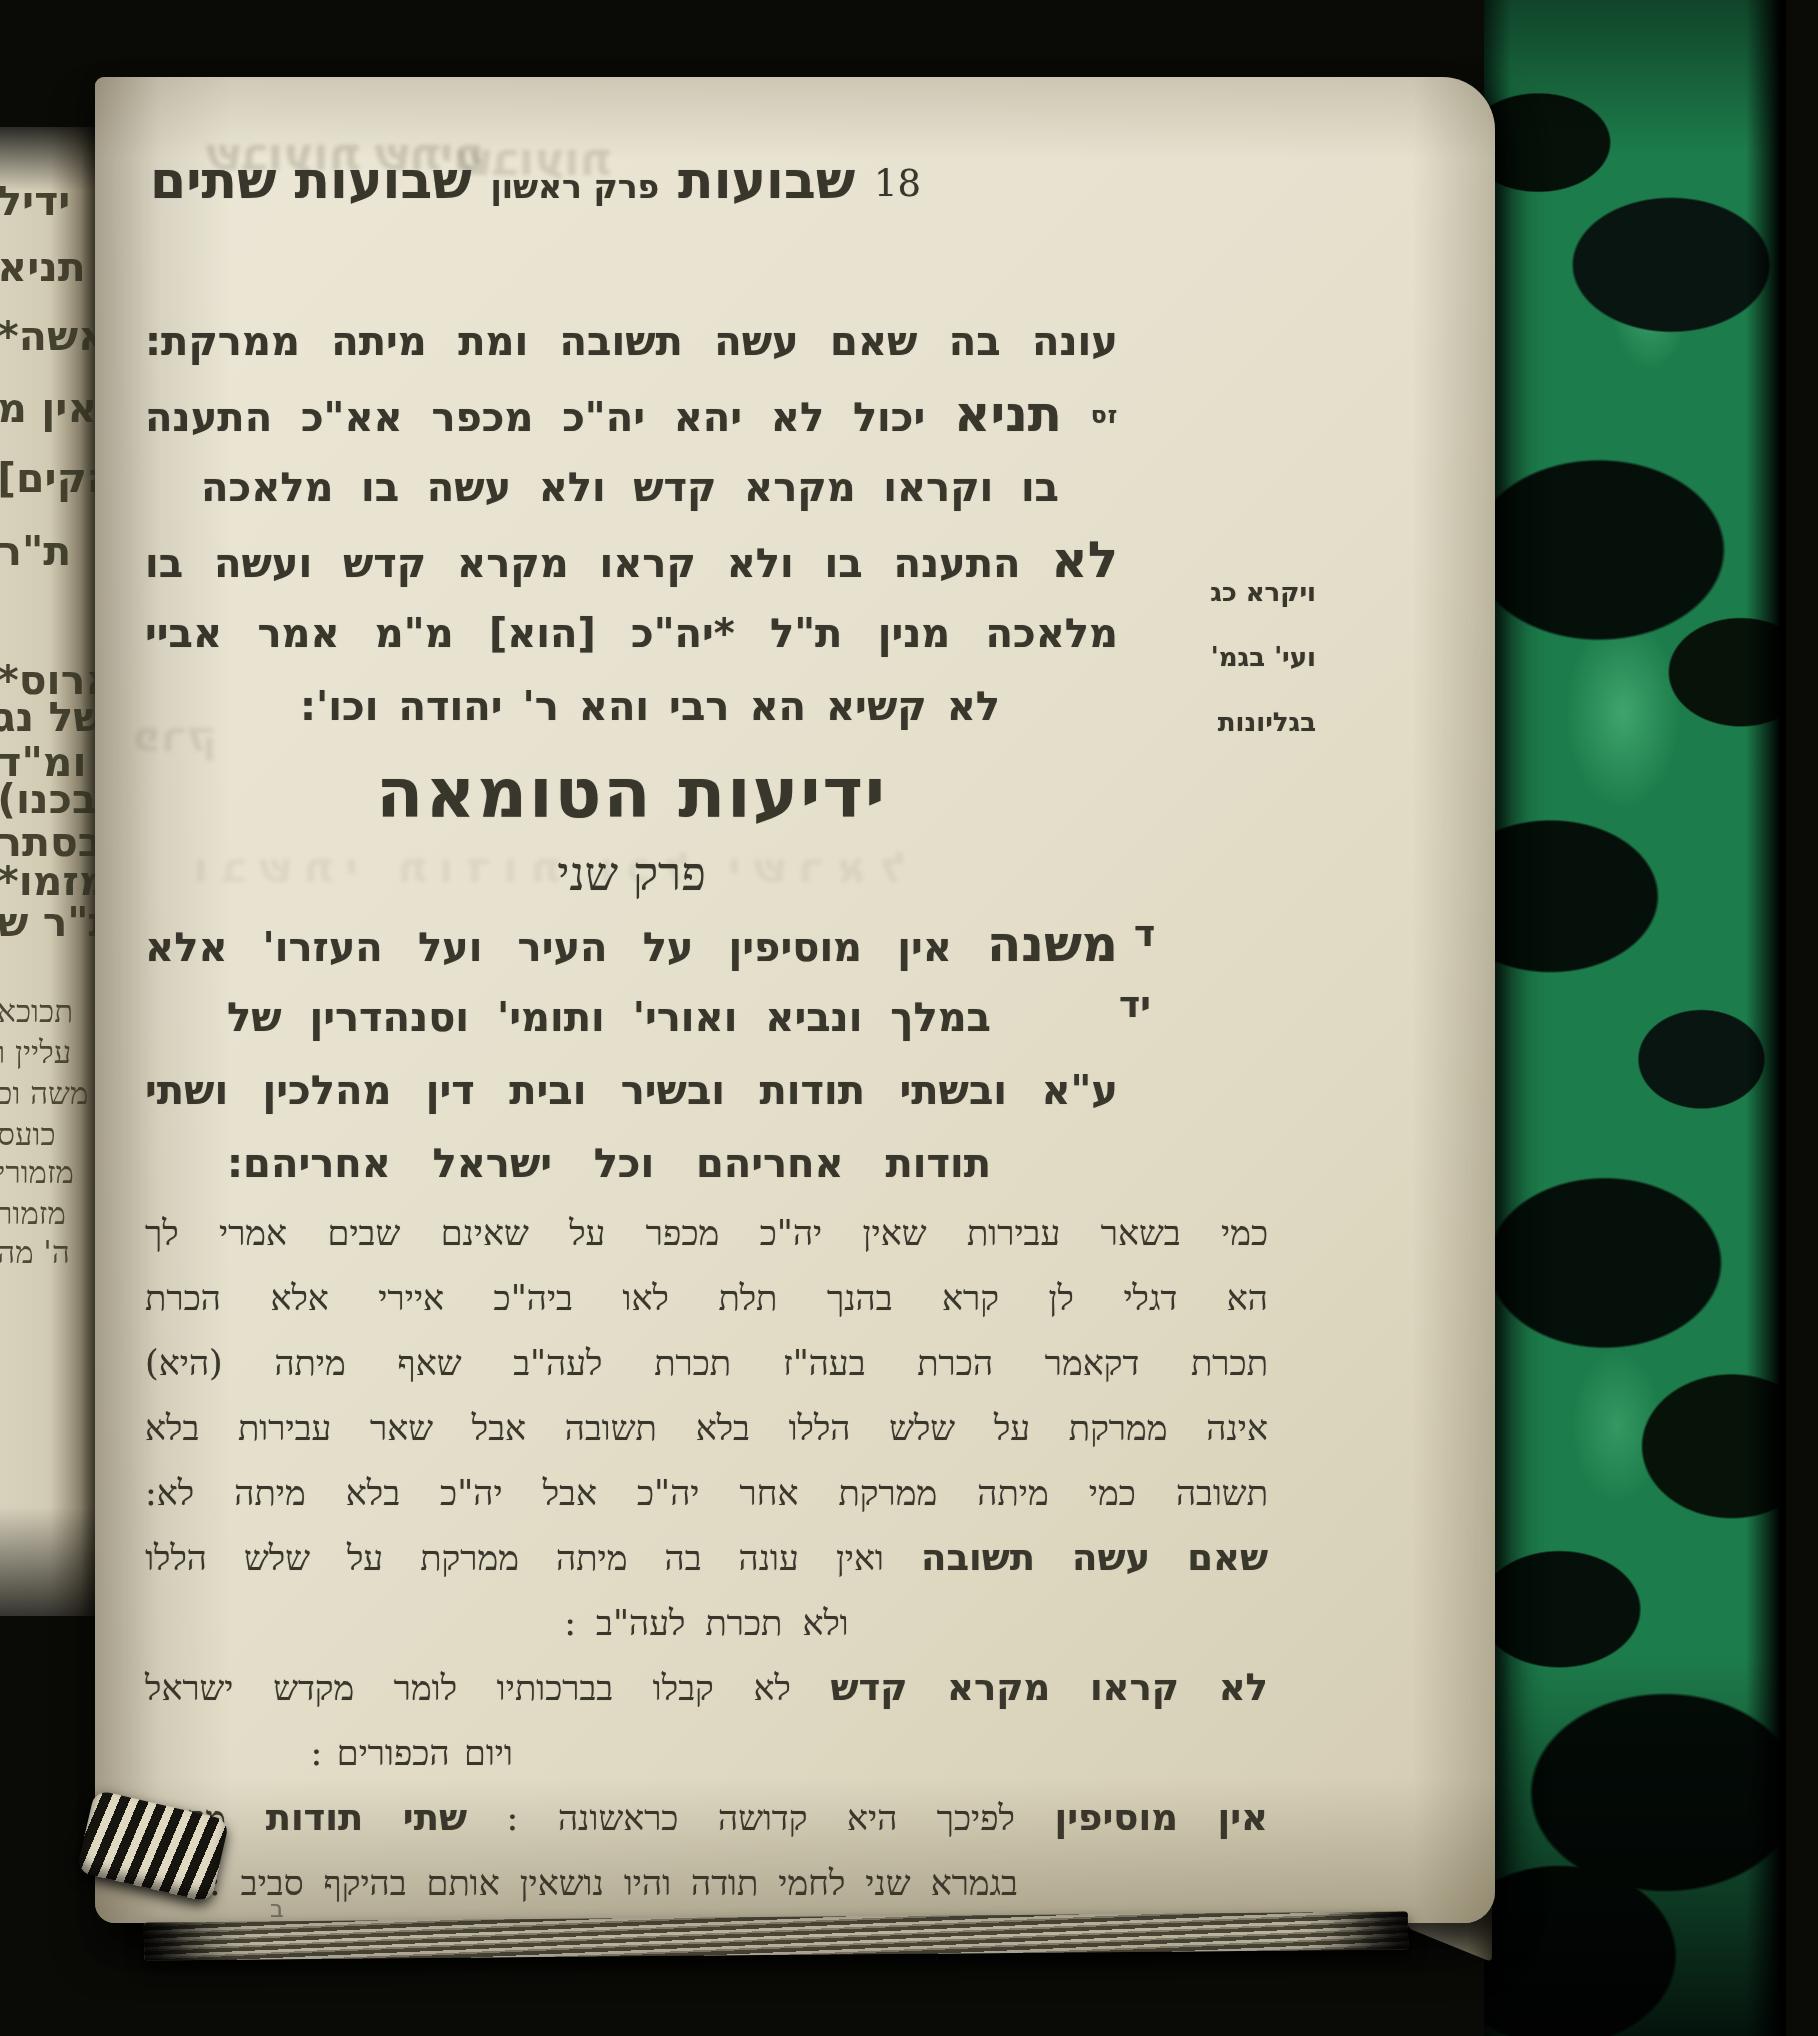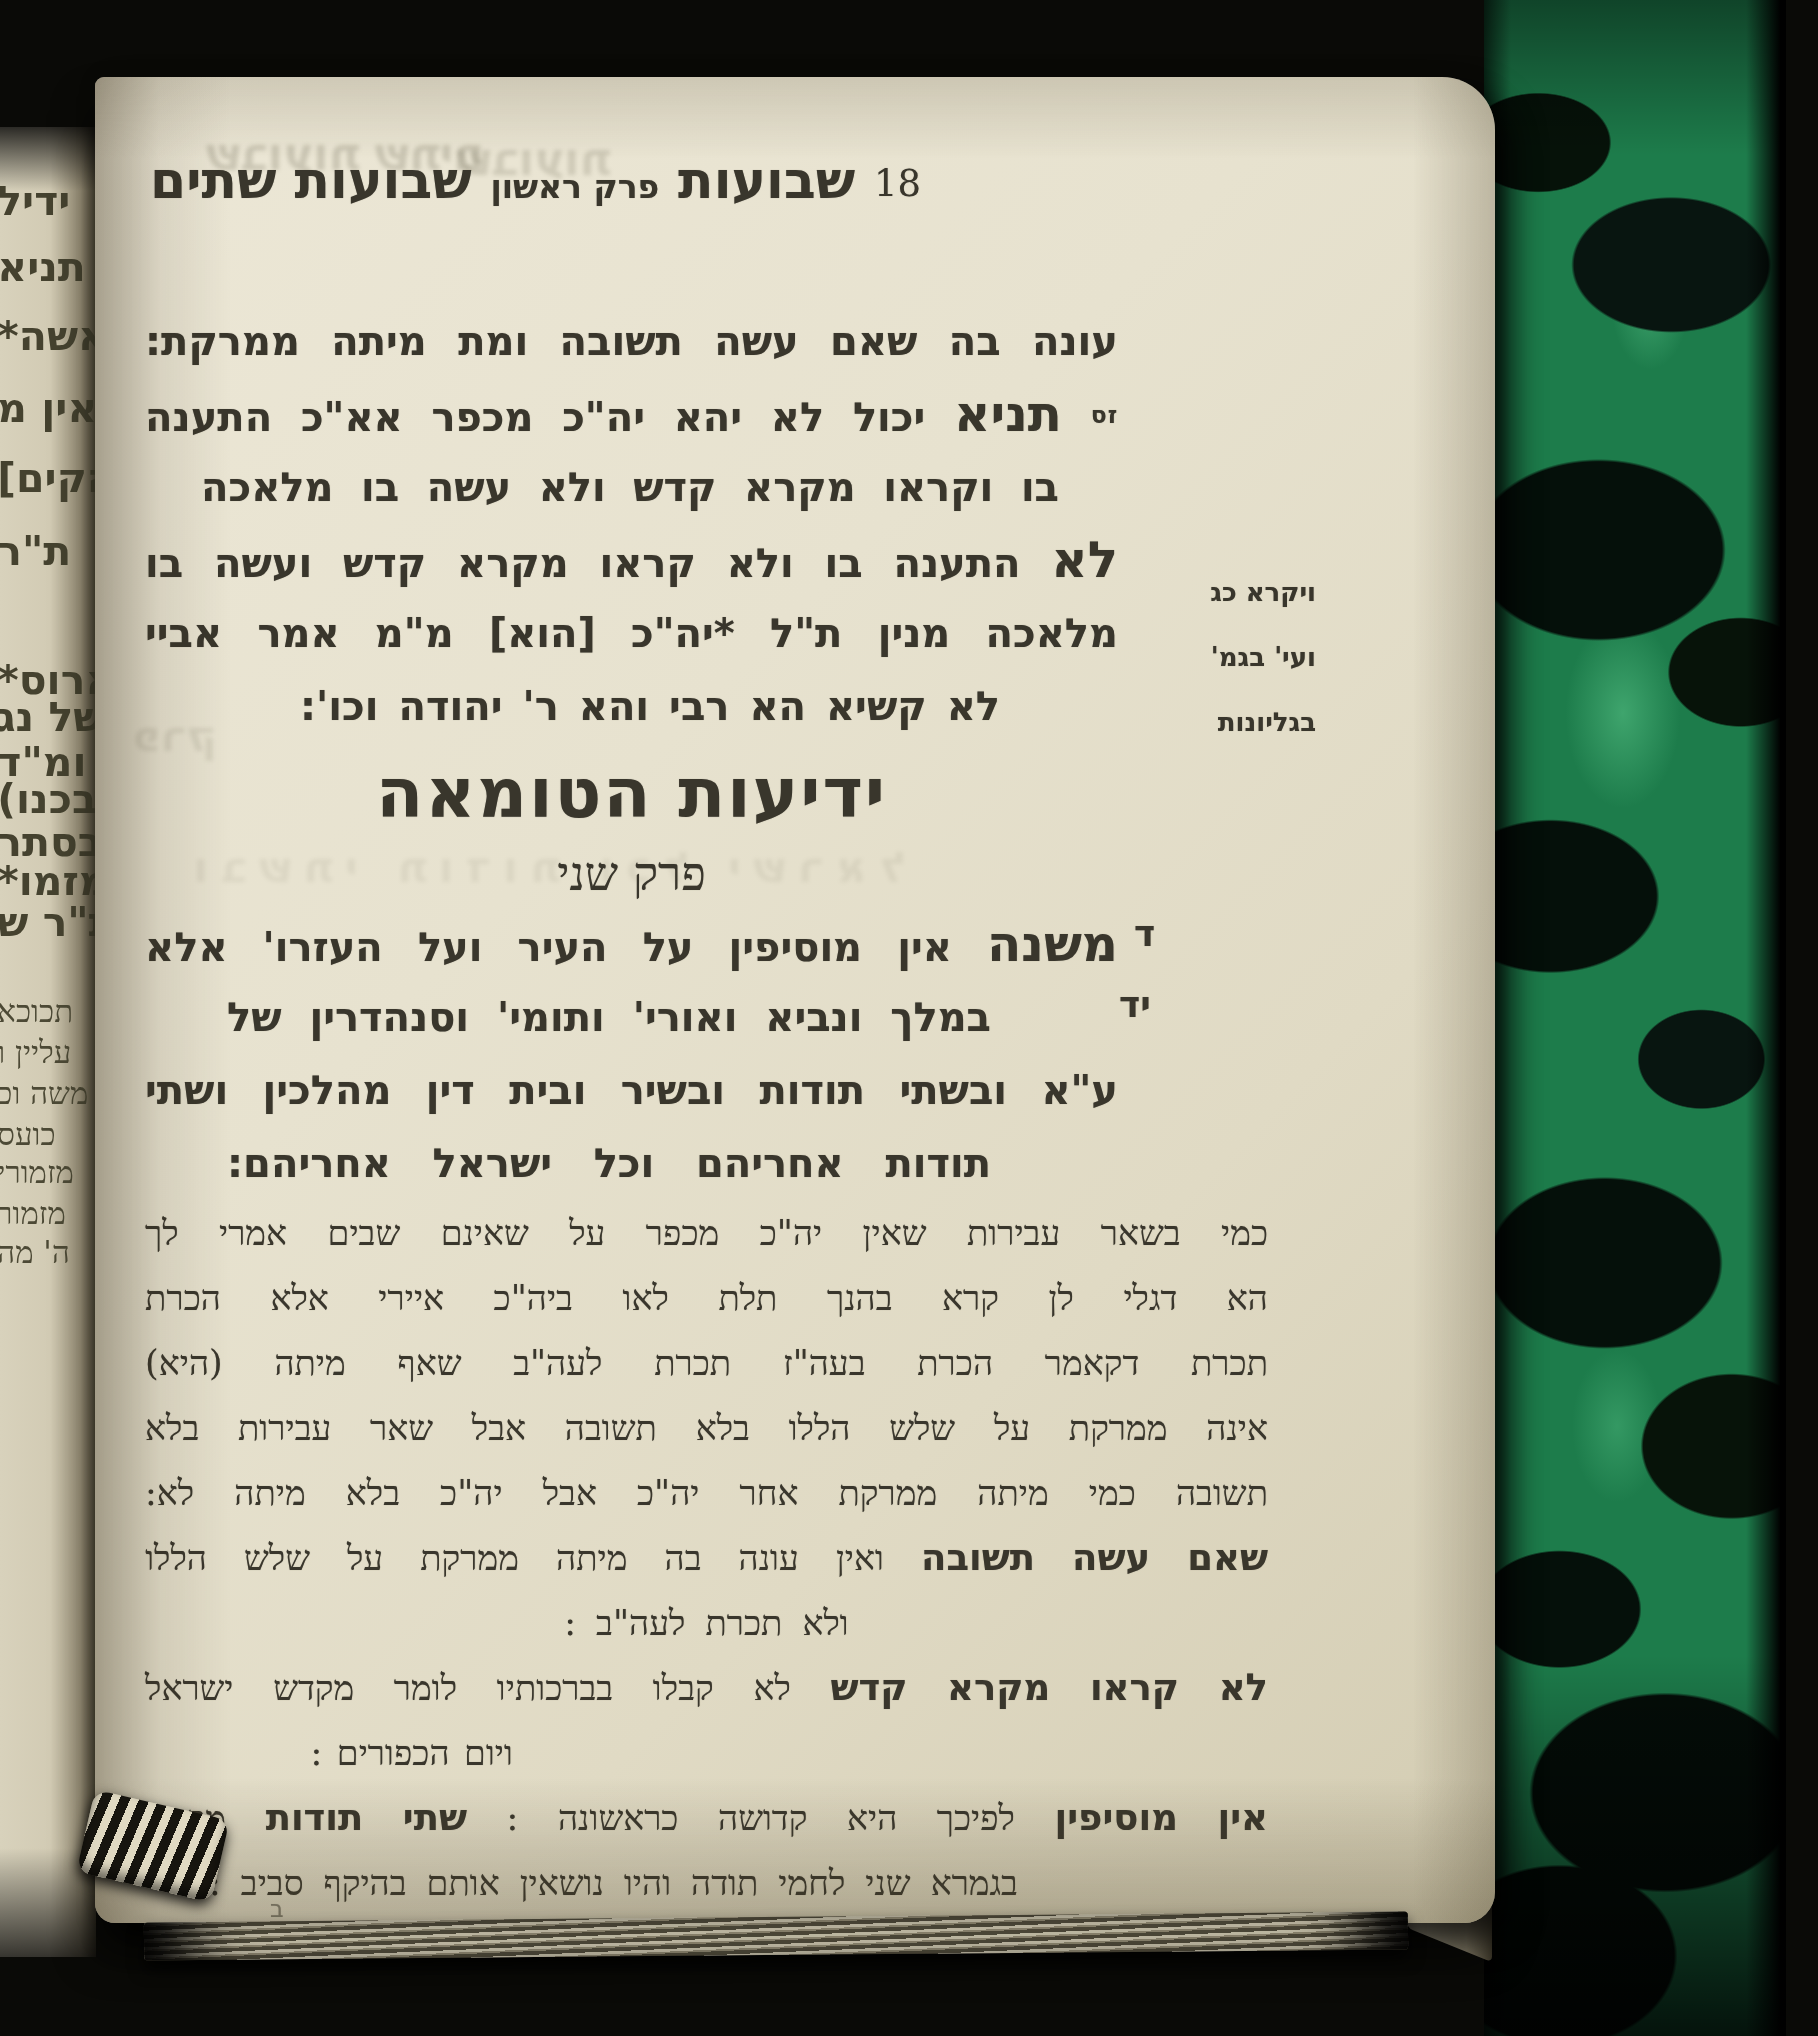--- a/index.html
+++ b/index.html
@@ -35,21 +35,21 @@
   .page-stack{position:absolute;left:144px;top:1917px;width:1264px;height:38px;z-index:3;border-radius:3.6px;
     background:repeating-linear-gradient(178deg,#d7d0b8 0 2.7px,#9a927a 2.7px 4.5px,#55503f 4.5px 8.2px);
     transform:rotate(-0.5deg);
     box-shadow:inset -82px 0 64px -36px #000, inset 82px 0 64px -36px #000, 0 9px 16.4px rgba(0,0,0,.8);}
   
   .endband{position:absolute;left:84px;top:1804px;width:138px;height:84px;z-index:4;border-radius:14.5px;
     background:repeating-linear-gradient(100deg,#e0d9c2 0 8.2px,#17150f 8.2px 18px);
     transform:rotate(13deg);box-shadow:0 5.5px 12.7px rgba(0,0,0,.85), inset 0 -7.3px 11px rgba(0,0,0,.5);}
 
   
-  .left-page{position:absolute;left:0;top:127px;width:96px;height:1830px;z-index:2;overflow:hidden;
+  .left-page{position:absolute;left:0;top:127px;width:96px;height:1489px;z-index:2;overflow:hidden;
     background:linear-gradient(90deg,#d8d2bc 0%,#d2cbb4 52%,#988f77 84%,#4f4937 100%);}
   .left-page::before{content:"";position:absolute;inset:0;
     background:linear-gradient(180deg,rgba(0,0,0,.8),rgba(0,0,0,0) 64px),
                linear-gradient(0deg,rgba(0,0,0,.75),rgba(0,0,0,0) 109px);}
   .frag{position:absolute;left:1.8px;white-space:nowrap;color:#45422f;transform:translateX(-4.5px);}
   .frag-sq{font-weight:bold;font-size:41px;}
   .frag-rashi{font-family:"DejaVu Serif",serif;font-size:31px;color:#4c4935;}
 
   
   .page{position:absolute;left:95px;top:77px;width:1400px;height:1846px;z-index:2;

